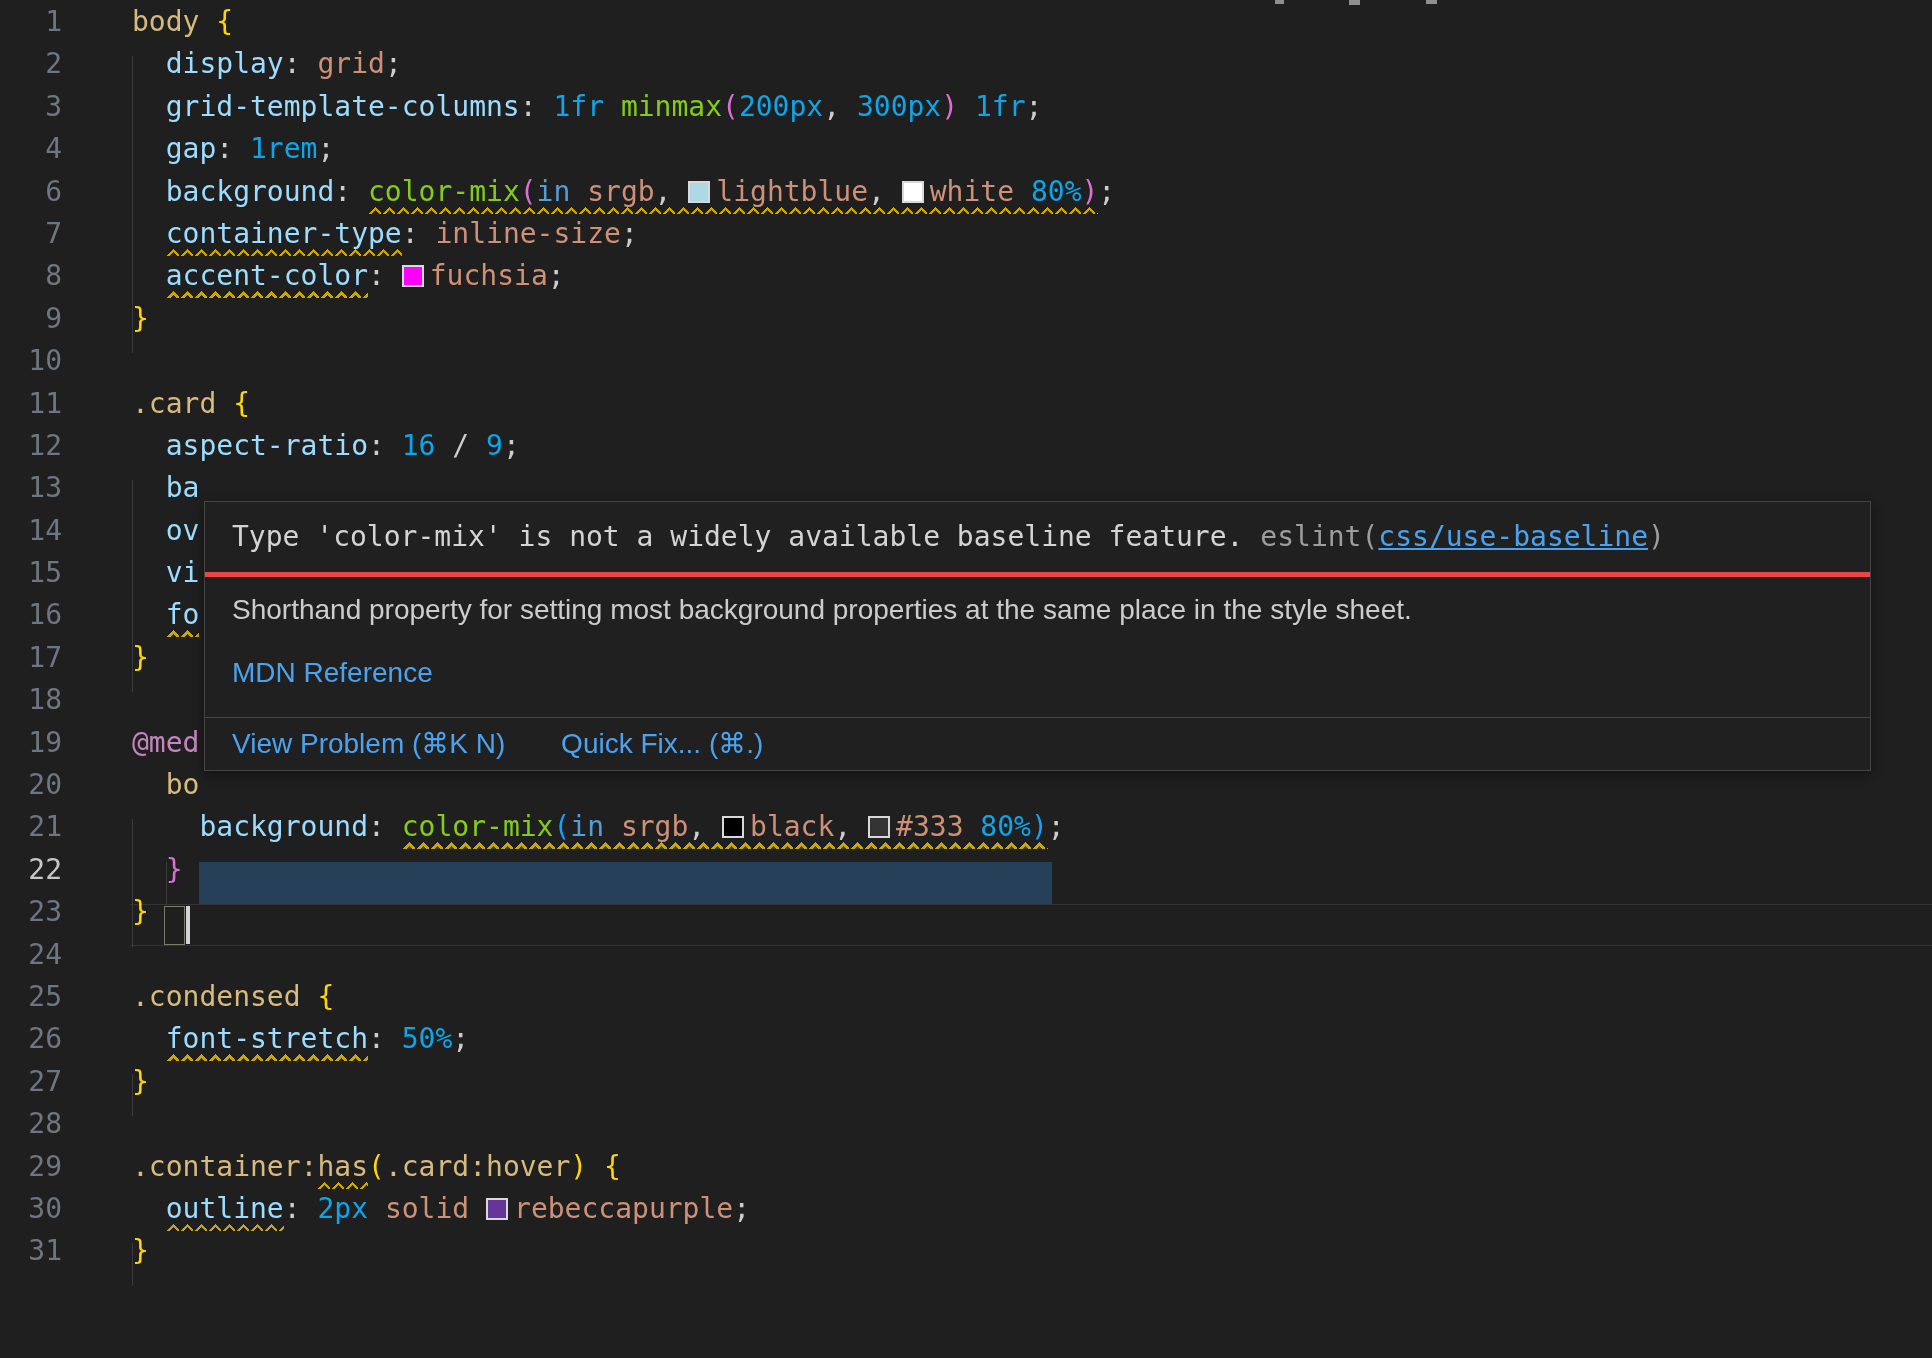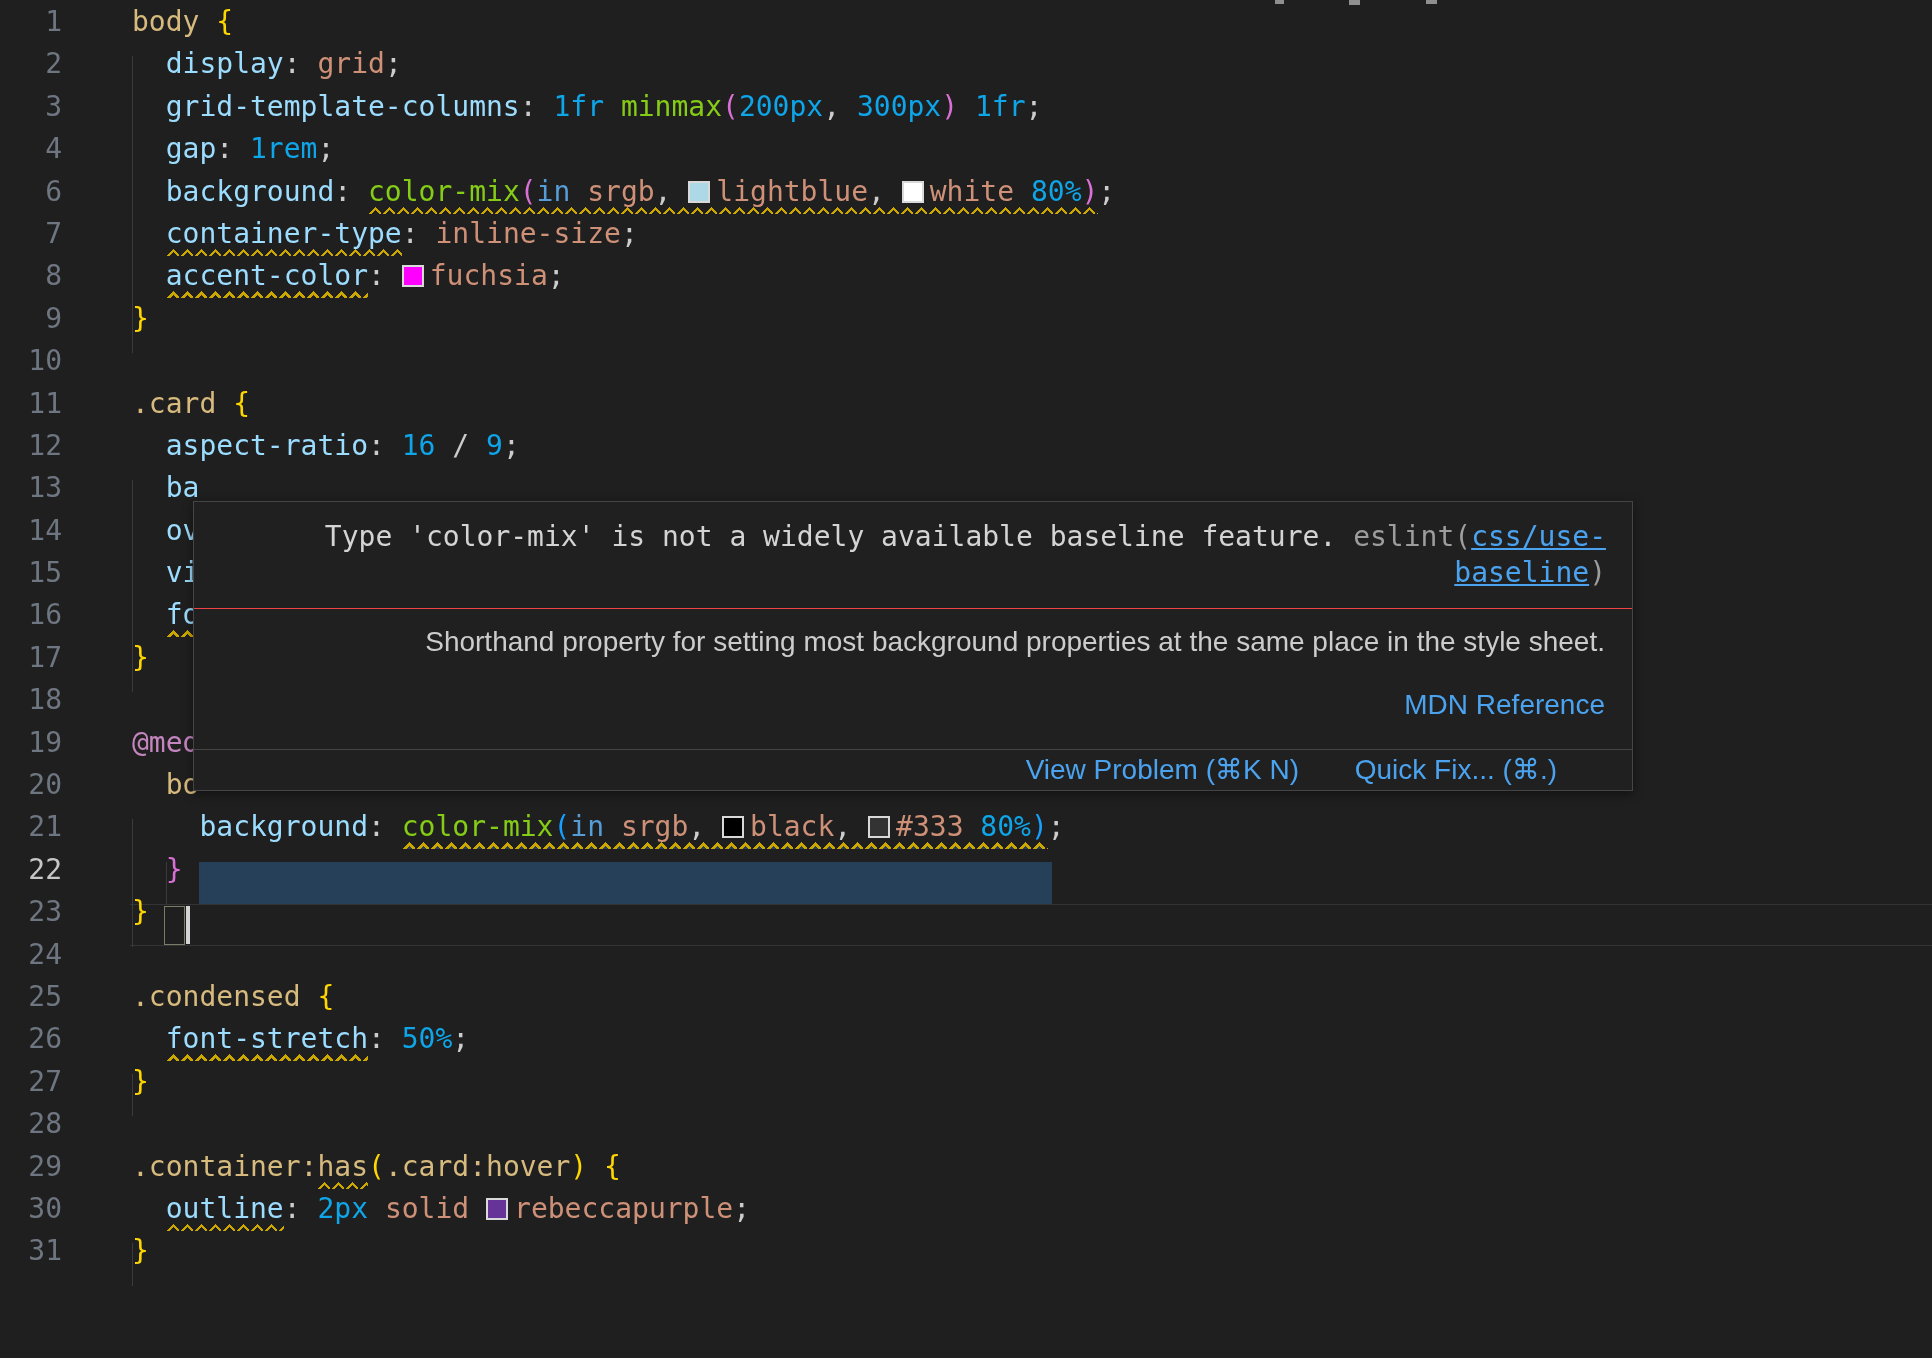--- a/index.html
+++ b/index.html
@@ -57,44 +57,43 @@
   .brmatch{position:absolute;left:164px;top:906px;width:21px;height:39px;box-sizing:border-box;
            border:1.5px solid #7B7B69;z-index:2;}
   
   .cursor{position:absolute;left:186px;top:906px;width:3.5px;height:38px;background:#D4D4D4;z-index:3;}
 
   
   .artifact{position:absolute;top:0;height:5px;background:#8F8F8F;z-index:1;}
 
   
   .tooltip{
-    position:absolute;left:193px;top:501px;width:1440px;box-sizing:border-box;
+    position:absolute;left:204px;top:501px;width:1667px;box-sizing:border-box;
     background:#202020;border:1px solid #454545;z-index:10;
     box-shadow:0 3px 10px rgba(0,0,0,0.45);
     color:#CCCCCC;
-    text-align:right;
   }
   .tt-msg{
     font-family:"DejaVu Sans Mono",monospace;font-size:28px;line-height:36px;
     padding:17px 26px 17px 27px;color:#D4D4D4;white-space:pre-wrap;
   }
   .tt-dim{color:#9D9D9D;}
   .tt-link{color:#4BA3F0;text-decoration:none;cursor:pointer;}
   .tt-link.u{text-decoration:underline;}
   .tt-docs{
-    border-top:1px solid #ef4444;
+    border-top:5px solid #ef4444;
     font-family:"Liberation Sans","DejaVu Sans",sans-serif;font-size:28px;
     padding:15px 27px 14px 27px;
   }
   .tt-docs p{margin:0 0 27px 0;line-height:36px;}
   .tt-docs p:last-child{margin-bottom:12px;}
   .tt-actions{
     border-top:1px solid #454545;
     font-family:"Liberation Sans","DejaVu Sans",sans-serif;font-size:28px;line-height:36px;
-    padding:2px 27px;
+    padding:8px 27px;
   }
   .tt-actions a{margin-right:48px;}
 </style>
 </head>
 <body>
 
 <div class="editor">
 
   <div class="artifact" style="left:1275px;width:9px;height:4px;"></div>
   <div class="artifact" style="left:1349px;width:11px;"></div>

